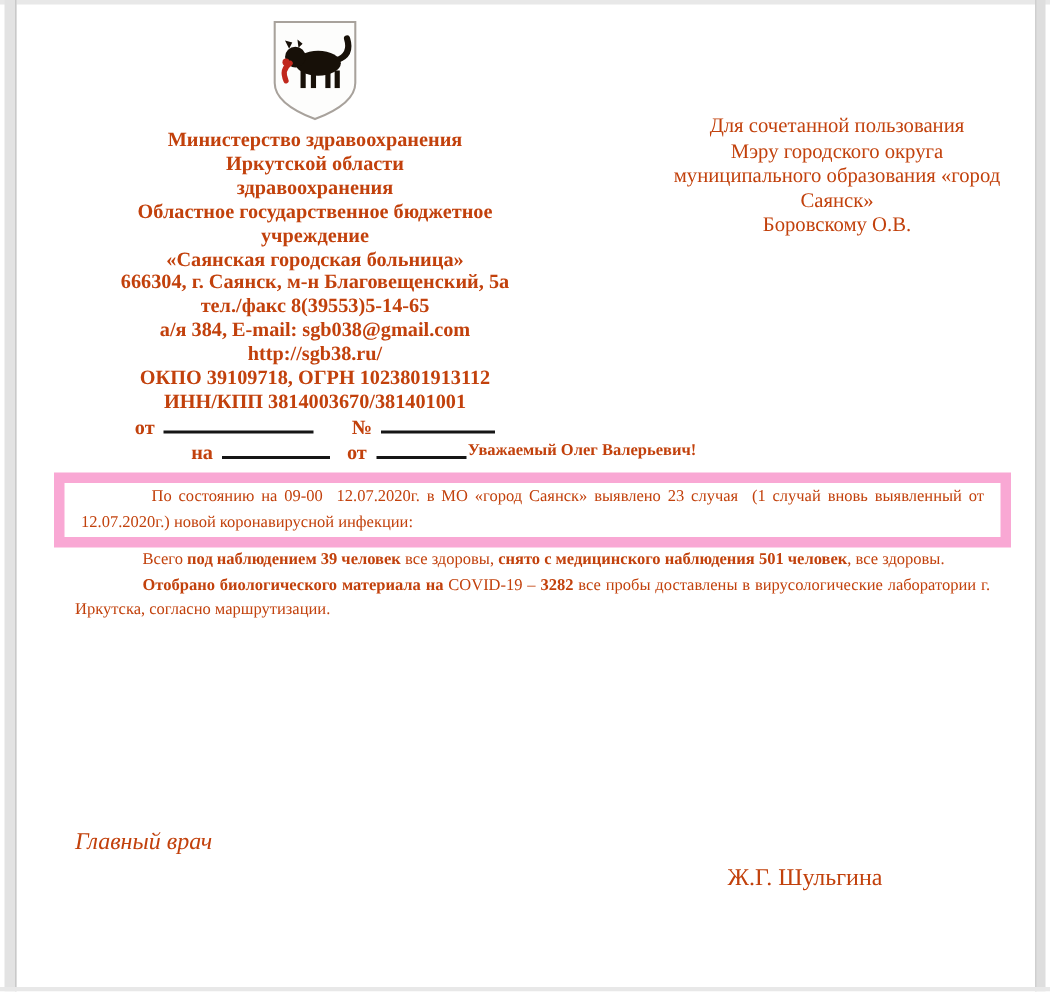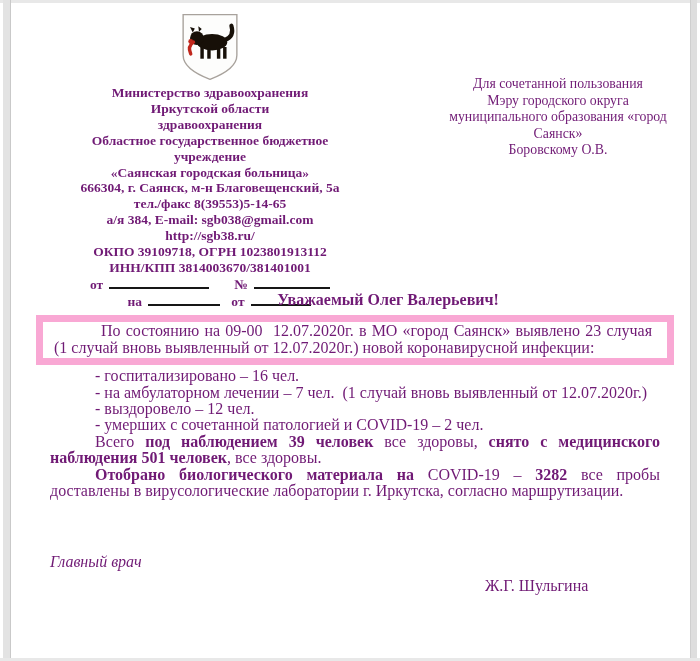--- a/index.html
+++ b/index.html
@@ -1,40 +1,40 @@
 <!DOCTYPE html>
 <html><head>
 <meta charset="utf-8">
 <style>
   html,body { margin:0; padding:0; }
   body { background:#ffffff; }
   .page {
     position:relative; width:700px; height:661px; background:#ffffff;
     font-family:"Liberation Serif","DejaVu Serif",serif;
-    color:#701a75; overflow:hidden;
+    color:#c2410c; overflow:hidden;
   }
   
   .edge-left  { position:absolute; left:3px;  top:0; width:7px;  height:661px; background:#e3e3e3; border-right:1px solid #c9c9c9; }
   .edge-right { position:absolute; left:690px; top:0; width:6px; height:661px; background:#dedede; border-left:1px solid #cfcfcf; }
   .edge-top    { position:absolute; left:0; top:0;    width:700px; height:3px; background:#e8e8e8; }
   .edge-bottom { position:absolute; left:0; top:658px; width:700px; height:3px; background:#e8e8e8; }
 
   
   .sender { position:absolute; left:55px; top:12px; width:310px; text-align:center;
             font-weight:bold; font-size:13.5px; line-height:15.9px; }
   .emblem { width:62px; height:70px; margin:0 auto 3px auto; }
   .ref-row { margin-top:0px; white-space:nowrap; }
   .uline { display:inline-block; border-bottom:2px solid #161616; height:11px; vertical-align:baseline; margin-left:6px; }
 
   
   .recipient { position:absolute; left:433px; top:76px; width:250px; text-align:center;
                font-size:13.8px; line-height:16.6px; }
 
   
-  .doc-body { position:absolute; left:50px; top:292px; width:610px; font-size:16px; line-height:16.4px; }
+  .doc-body { position:absolute; left:50px; top:292px; width:610px; font-size:11px; line-height:16.4px; }
   .salutation { text-align:center; font-weight:bold; padding-left:66px; }
   .highlight-box { margin:7px -14px 0 -14px; border:7px solid #f9a8d4;
                    padding:1px 11px 2px 11px; text-align:justify; }
   .highlight-box .p { text-indent:47px; }
   .case-list { margin-top:3px; }
   .case-list .item { padding-left:45px; }
   .para { text-align:justify; text-indent:45px; }
   .b { font-weight:bold; }
 
   
@@ -96,26 +96,20 @@
     <div>Боровскому О.В.</div>
   </div>
 
   <div class="doc-body">
     <div class="salutation">Уважаемый Олег Валерьевич!</div>
 
     <div class="highlight-box">
       <div class="p">По состоянию на 09-00&nbsp;&nbsp;12.07.2020г. в МО «город Саянск» выявлено 23 случая&nbsp; (1 случай вновь выявленный от 12.07.2020г.) новой коронавирусной инфекции:</div>
     </div>
 
-    <div class="case-list">
-      <div class="item">- госпитализировано – 16 чел.</div>
-      <div class="item">- на амбулаторном лечении – 7 чел.&nbsp; (1 случай вновь выявленный от 12.07.2020г.)</div>
-      <div class="item">- выздоровело – 12 чел.</div>
-      <div class="item">- умерших с сочетанной патологией и COVID-19 – 2 чел.</div>
-    </div>
 
     <div class="para"><span>Всего </span><span class="b">под наблюдением 39 человек</span><span> все здоровы, </span><span class="b">снято с медицинского наблюдения 501 человек</span><span>, все здоровы.</span></div>
 
     <div class="para"><span class="b">Отобрано биологического материала на </span><span>COVID-19 – </span><span class="b">3282</span><span> все пробы доставлены в вирусологические лаборатории г. Иркутска, согласно маршрутизации.</span></div>
   </div>
 
   <div class="signature">
     <span class="sig-left">Главный врач</span>
     <span class="sig-right">Ж.Г. Шульгина</span>
   </div>

